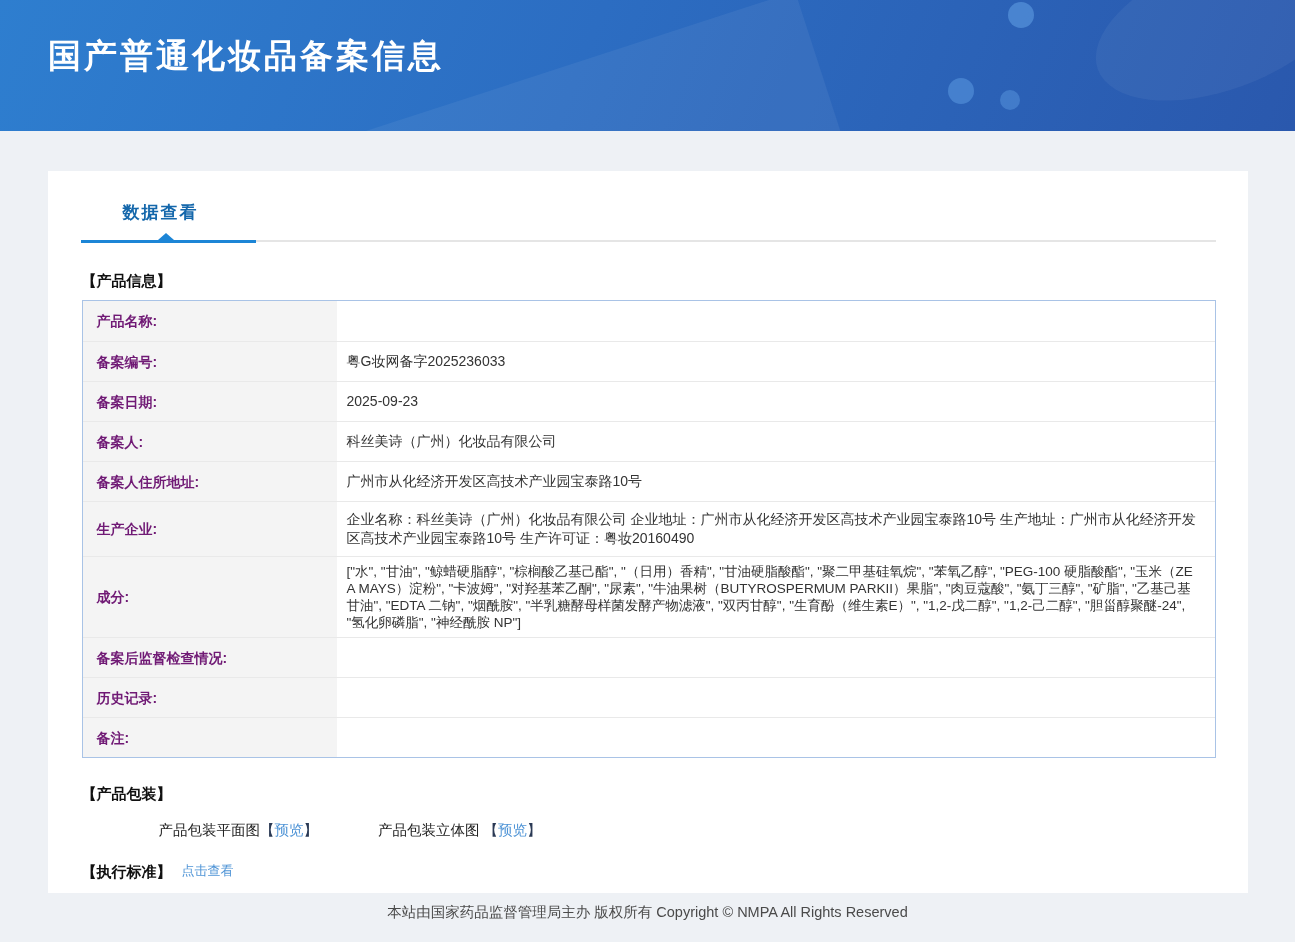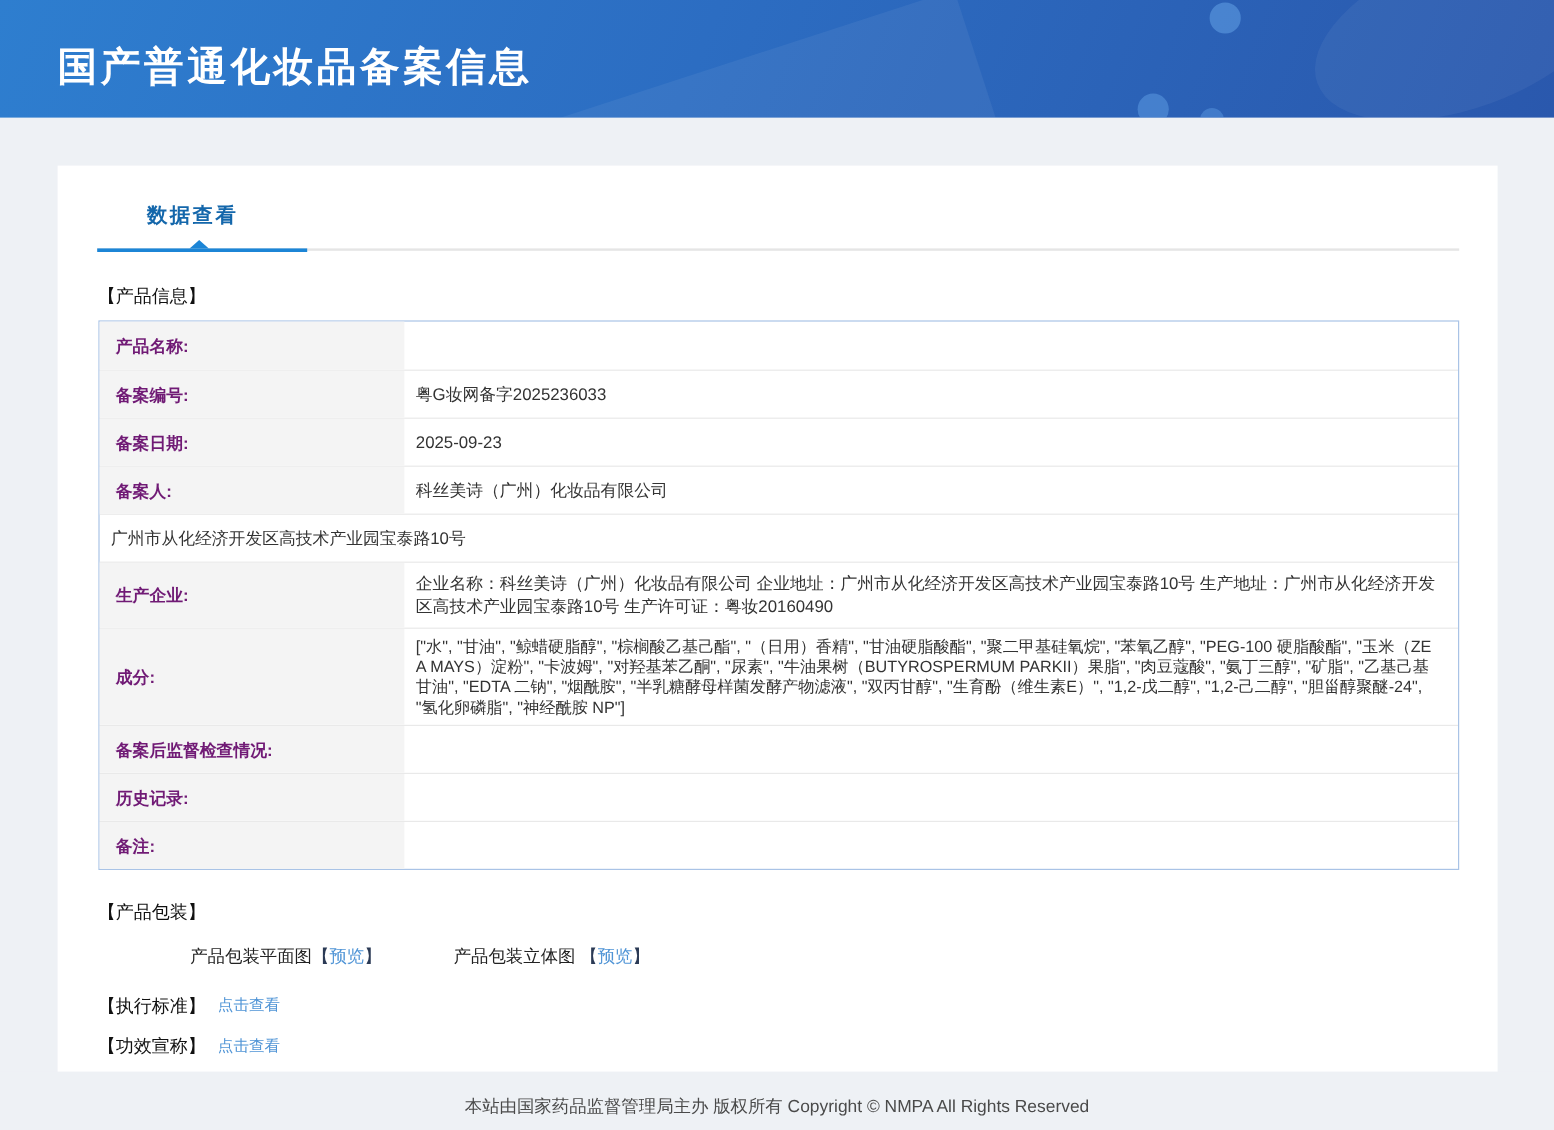--- a/index.html
+++ b/index.html
@@ -10,21 +10,21 @@
   }
   *{box-sizing:border-box;}
   html,body{margin:0;padding:0;}
   body{
     width:1295px;height:942px;background:var(--page-bg);
     font-family:"Liberation Sans","DejaVu Sans",sans-serif;
     color:#333;overflow:hidden;position:relative;
   }
   
   .banner{
-    position:relative;height:98px;overflow:hidden;
+    position:relative;height:131px;overflow:hidden;
     background:linear-gradient(112deg,var(--banner-from) 0%,#2c6dc2 45%,var(--banner-to) 100%);
   }
   .banner .deco{position:absolute;pointer-events:none;}
   .deco-band{
     left:350px;top:62px;width:480px;height:150px;
     background:rgba(255,255,255,0.06);transform:rotate(-18deg);
   }
   .deco-ellipse{
     left:1090px;top:-40px;width:260px;height:130px;border-radius:50%;
     background:rgba(255,255,255,0.05);transform:rotate(-20deg);
@@ -56,21 +56,21 @@
   .tab-rule .blue{
     position:absolute;left:-1px;top:0;width:175px;height:3px;background:var(--bar-blue);
   }
   .tab-rule .tri{
     position:absolute;left:76px;top:-7px;width:0;height:0;
     border-left:8px solid transparent;border-right:8px solid transparent;
     border-bottom:7px solid var(--bar-blue);
   }
   
   .section-title{
-    font-size:15px;font-weight:normal;color:#111;line-height:20px;
+    font-size:15px;font-weight:bold;color:#111;line-height:20px;
   }
   .st-product{margin:28px 0 9px 0;}
   
   .info-table{border:1px solid var(--table-border);}
   .trow{display:flex;border-top:1px solid var(--row-divider);min-height:40px;}
   .trow:first-child{border-top:none;}
   .tlabel{
     flex:0 0 254px;width:254px;background:var(--label-bg);
     display:flex;align-items:center;padding:4px 10px 4px 14px;
     font-size:14px;font-weight:bold;color:#701a75;line-height:18px;
@@ -86,21 +86,21 @@
   .pack-item{margin-right:56px;}
   .pack-item .plabel{color:#222;}
   a.link{color:var(--link-blue);text-decoration:none;cursor:pointer;}
   .bracket{color:#2b3a55;}
   .inline-row{display:flex;align-items:flex-start;margin-top:22px;}
   .inline-row + .inline-row{margin-top:14px;}
   .inline-row .link{margin-left:10px;font-size:13px;}
   
   .footer{
     position:absolute;left:0;right:0;top:893px;height:49px;
-    display:flex;align-items:center;justify-content:center;
+    display:flex;align-items:flex-start;justify-content:center;
     background:var(--page-bg);
   }
   .footer span{margin-top:10px;font-size:14.5px;color:#4a4a4a;}
 </style>
 </head>
 <body>
 
 <header class="banner">
   <div class="deco deco-band"></div>
   <div class="deco deco-ellipse"></div>
@@ -131,20 +131,21 @@
     </div>
     <div class="trow">
       <div class="tlabel">备案日期:</div>
       <div class="tvalue">2025-09-23</div>
     </div>
     <div class="trow">
       <div class="tlabel">备案人:</div>
       <div class="tvalue">科丝美诗（广州）化妆品有限公司</div>
     </div>
     <div class="trow">
+      <div class="tlabel">备案人住所地址:</div>
       <div class="tvalue">广州市从化经济开发区高技术产业园宝泰路10号</div>
     </div>
     <div class="trow">
       <div class="tlabel">生产企业:</div>
       <div class="tvalue">企业名称：科丝美诗（广州）化妆品有限公司 企业地址：广州市从化经济开发区高技术产业园宝泰路10号 生产地址：广州市从化经济开发区高技术产业园宝泰路10号 生产许可证：粤妆20160490</div>
     </div>
     <div class="trow ingredients">
       <div class="tlabel">成分:</div>
       <div class="tvalue">["水", "甘油", "鲸蜡硬脂醇", "棕榈酸乙基己酯", "（日用）香精", "甘油硬脂酸酯", "聚二甲基硅氧烷", "苯氧乙醇", "PEG-100 硬脂酸酯", "玉米（ZEA MAYS）淀粉", "卡波姆", "对羟基苯乙酮", "尿素", "牛油果树（BUTYROSPERMUM PARKII）果脂", "肉豆蔻酸", "氨丁三醇", "矿脂", "乙基己基甘油", "EDTA 二钠", "烟酰胺", "半乳糖酵母样菌发酵产物滤液", "双丙甘醇", "生育酚（维生素E）", "1,2-戊二醇", "1,2-己二醇", "胆甾醇聚醚-24", "氢化卵磷脂", "神经酰胺 NP"]</div>
     </div>

